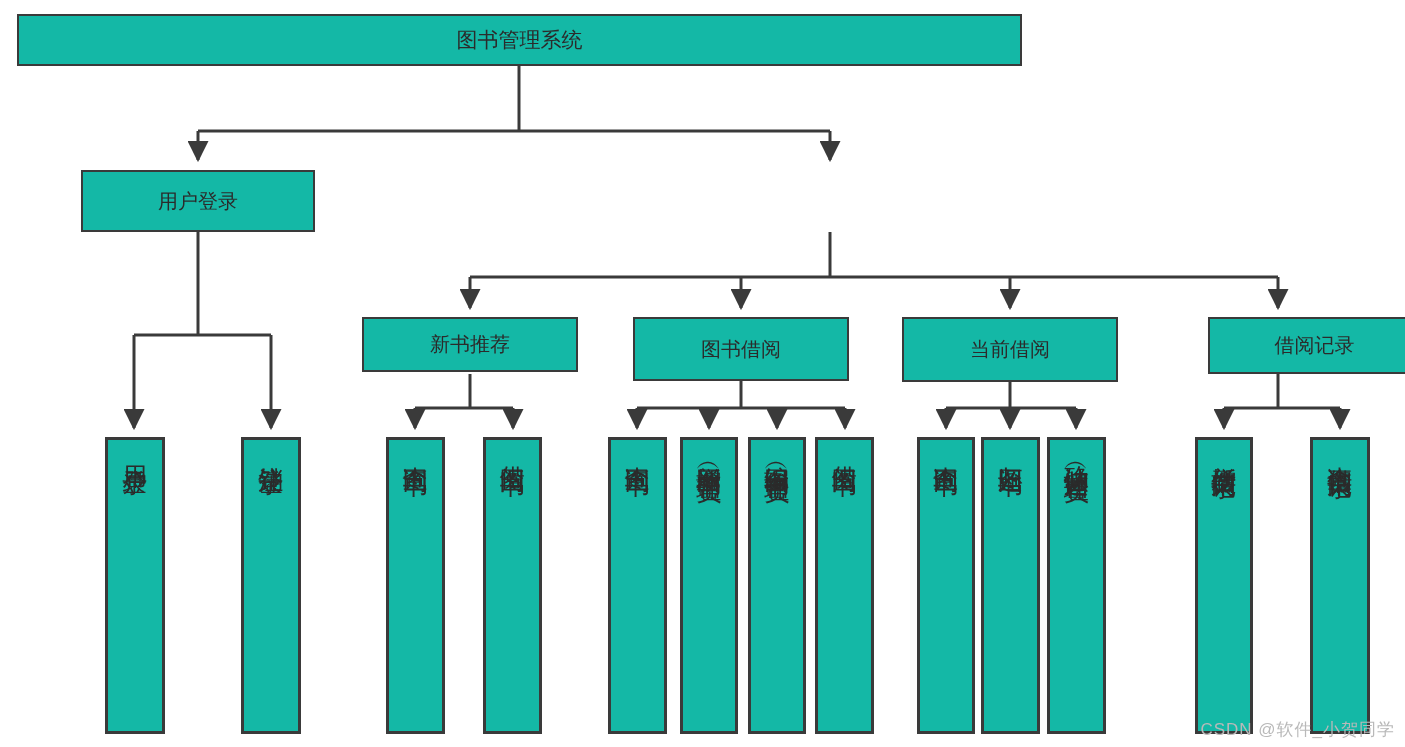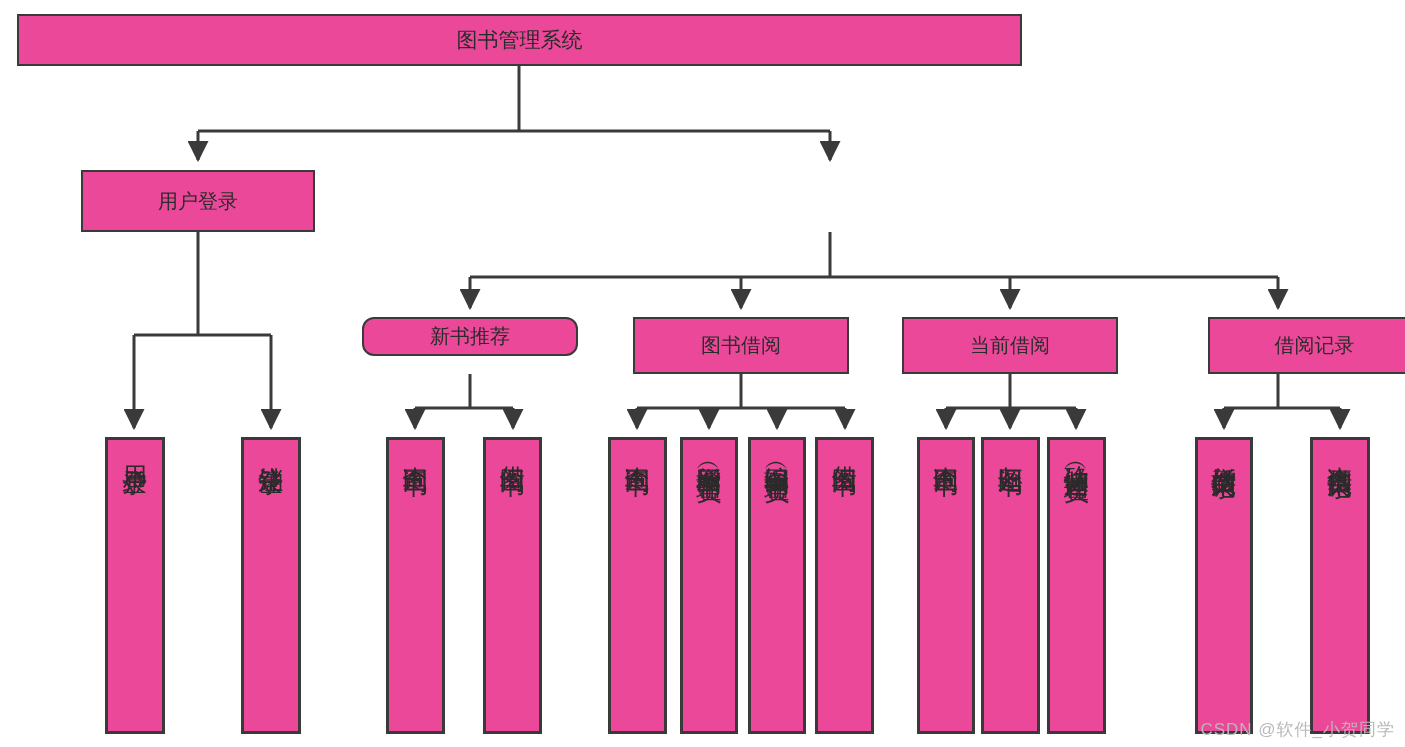--- a/index.html
+++ b/index.html
@@ -9,21 +9,21 @@
     background:#ffffff;
     font-family:"Liberation Sans","DejaVu Sans",sans-serif;
     overflow:hidden;
   }
   #stage{position:relative;width:1405px;height:747px;}
   #wires{position:absolute;left:0;top:0;width:1405px;height:747px;}
 
   .node{
     position:absolute;
     box-sizing:border-box;
-    background:#ec4899;
+    background:#14b8a6;
     border:2px solid #3a3a3a;
     display:flex;
     align-items:center;
     justify-content:center;
     color:#2b2b2b;
     z-index:2;
   }
   .node.root{font-size:21px;}
   .node.l2{font-size:20px;}
   .node.l3{font-size:20px;}
@@ -109,23 +109,23 @@
       <path d="M 1224 408 L 1340 408"></path>
       <path d="M 1224 408 L 1224 428" marker-end="url(#arrow)"></path>
       <path d="M 1340 408 L 1340 428" marker-end="url(#arrow)"></path>
     </g>
   </svg>
 
   <div class="node root" style="left:17px;top:14px;width:1005px;height:52px;">图书管理系统</div>
 
   <div class="node l2" style="left:81px;top:170px;width:234px;height:62px;">用户登录</div>
 
-  <div class="node l3" style="left:362px;top:317px;width:216px;height:39px;border-radius:12px;">新书推荐</div>
-  <div class="node l3" style="left:633px;top:317px;width:216px;height:57px;">图书借阅</div>
-  <div class="node l3" style="left:902px;top:317px;width:216px;height:57px;">当前借阅</div>
+  <div class="node l3" style="left:362px;top:317px;width:216px;height:55px;">新书推荐</div>
+  <div class="node l3" style="left:633px;top:317px;width:216px;height:64px;">图书借阅</div>
+  <div class="node l3" style="left:902px;top:317px;width:216px;height:65px;">当前借阅</div>
   <div class="node l3" style="left:1172px;top:317px;width:213px;height:57px;margin-left:36px;">借阅记录</div>
 
   <div class="node leaf" style="left:105px;top:437px;width:60px;height:297px;">
     <span class="vtext">用户登录</span>
   </div>
   <div class="node leaf" style="left:241px;top:437px;width:60px;height:297px;">
     <span class="vtext">注销登录</span>
   </div>
 
   <div class="node leaf" style="left:386px;top:437px;width:59px;height:297px;">

